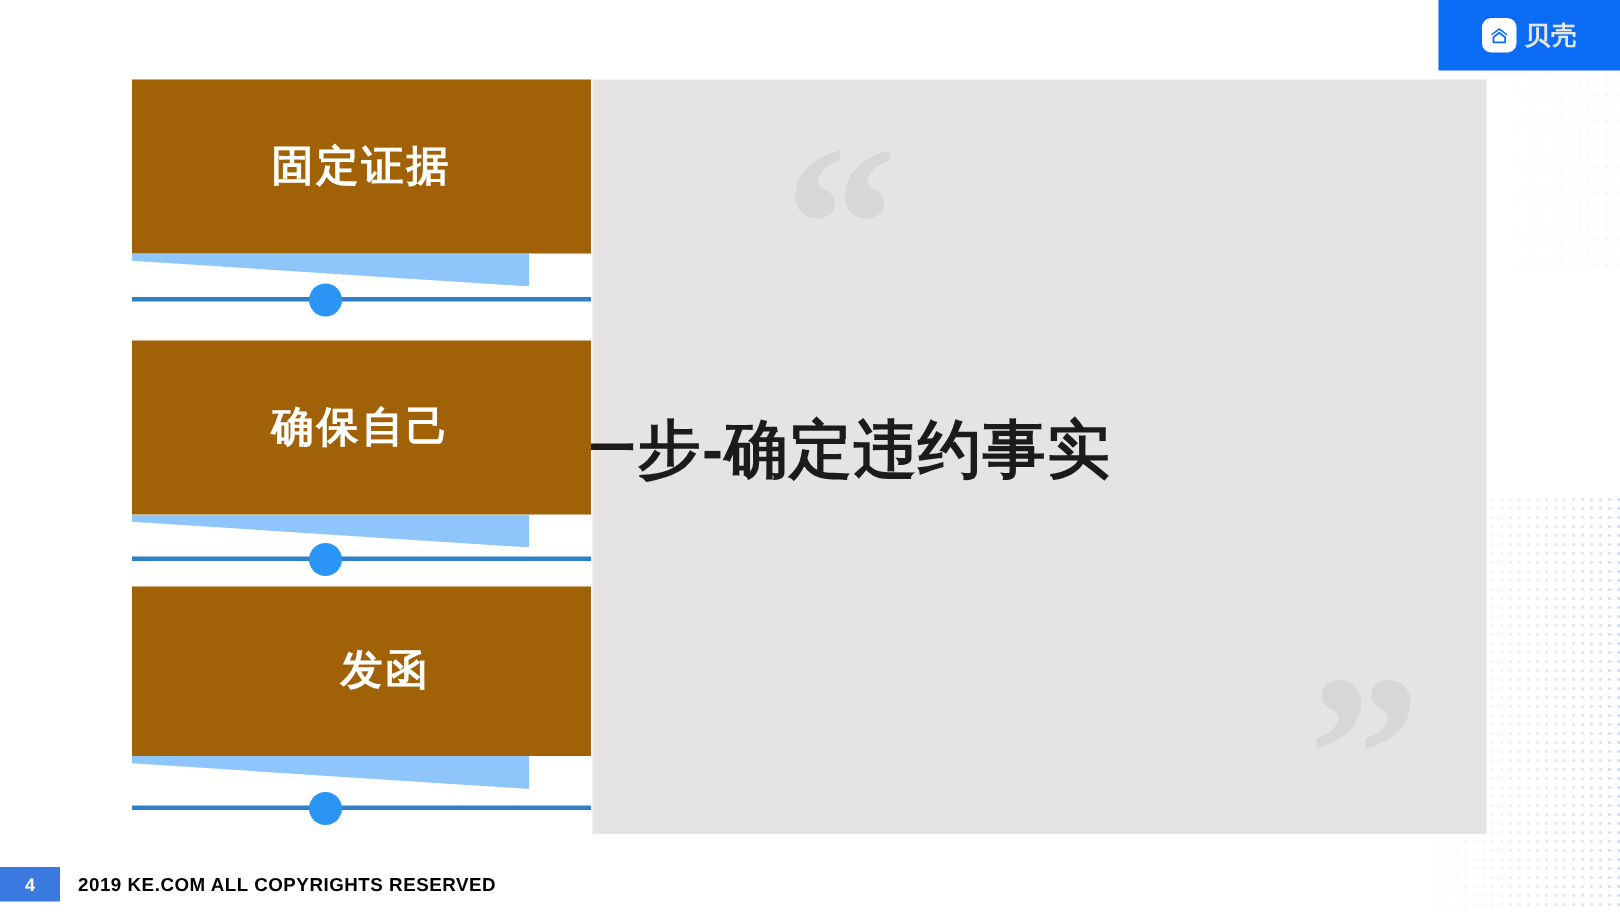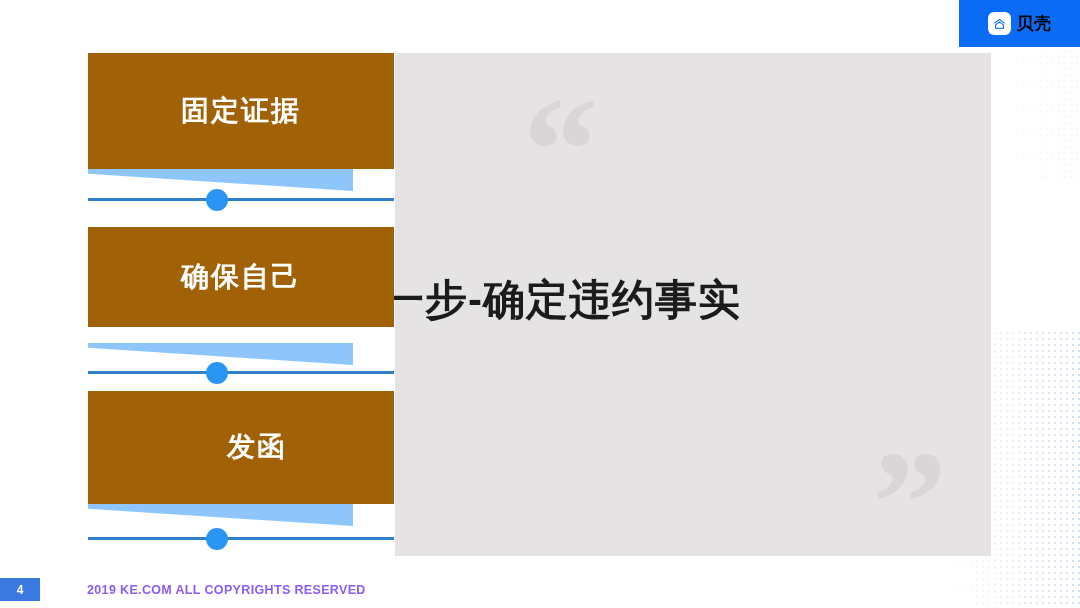--- a/index.html
+++ b/index.html
@@ -43,21 +43,21 @@
     gap:6px;
   }
   #brand-mark {
     width:23px; height:23px;
     background:#ffffff;
     border-radius:6px;
     display:flex; align-items:center; justify-content:center;
   }
   #brand-mark svg { display:block; }
   #brand-name {
-    color:#000000;
+    color:#e5e5e5;
     font-size:17px;
     font-weight:700;
     letter-spacing:.5px;
     line-height:1;
   }
 
   
   #quote-panel {
     position:absolute;
     left:395px; top:53px;
@@ -146,25 +146,24 @@
     color:#ffffff;
     font-size:12px;
     font-weight:600;
     display:flex; align-items:center; justify-content:center;
   }
   #footer-text {
     position:absolute;
     left:52px; top:4px;
     height:23px;
     display:flex; align-items:center;
-    color:#8b5cf6;
+    color:#000000;
     font-size:12.5px;
     font-weight:700;
     letter-spacing:.35px;
-    margin-left:35px;
   }
 </style>
 </head>
 <body>
 
 <div class="halftone" id="halftone-topright"></div>
 <div class="halftone" id="halftone-right"></div>
 
 <div id="quote-panel">
   <span id="quote-open">“</span>
@@ -177,21 +176,21 @@
   <div class="step-wedge" style="top:116px;"></div>
   <div class="step-box" style="height:116px;">
     <span class="line">固定证据</span>
   </div>
 </div>
 <div class="step-rail" style="left:88px; top:198px;"></div>
 <div class="step-node" style="left:206px; top:189px;"></div>
 
 <div class="step" id="step-2" style="top:227px;">
   <div class="step-wedge" style="top:116px;"></div>
-  <div class="step-box" style="height:100px;">
+  <div class="step-box" style="height:116px;">
     <span class="line">确保自己</span>
   </div>
 </div>
 <div class="step-rail" style="left:88px; top:371px;"></div>
 <div class="step-node" style="left:206px; top:362px;"></div>
 
 <div class="step" id="step-3" style="top:391px;">
   <div class="step-wedge" style="top:113px;"></div>
   <div class="step-box" style="height:113px;padding-left:32px;">
     <span class="line">发函</span>

